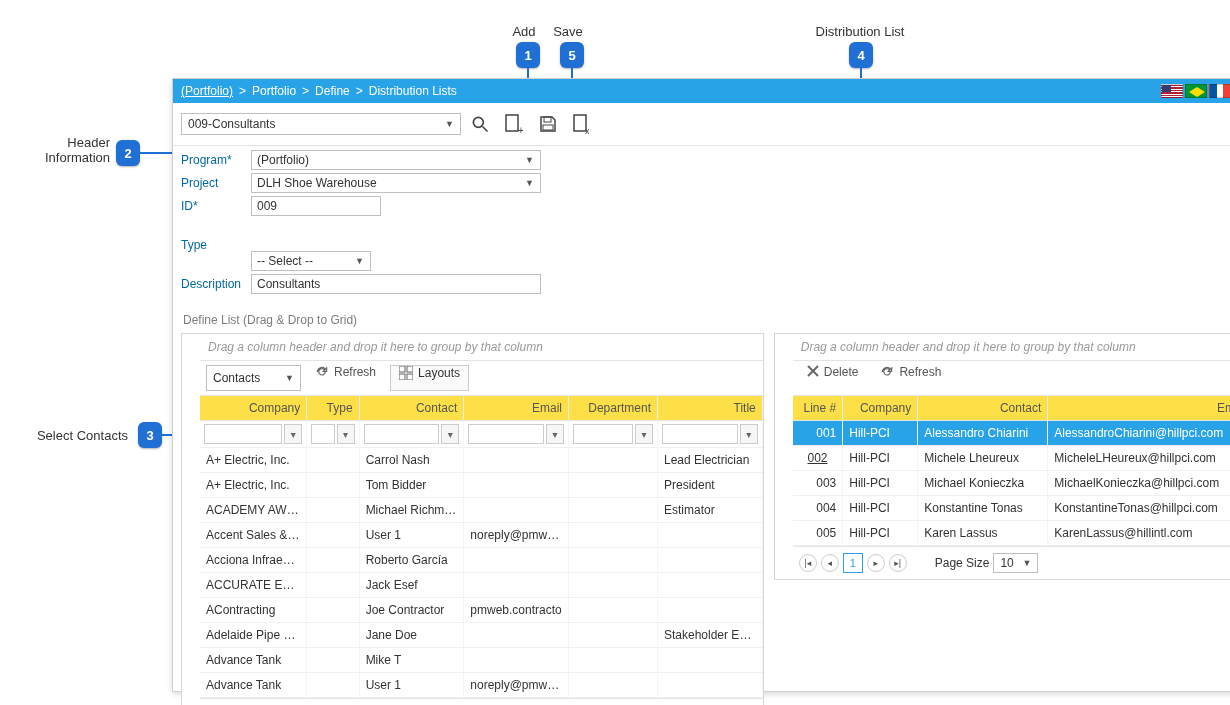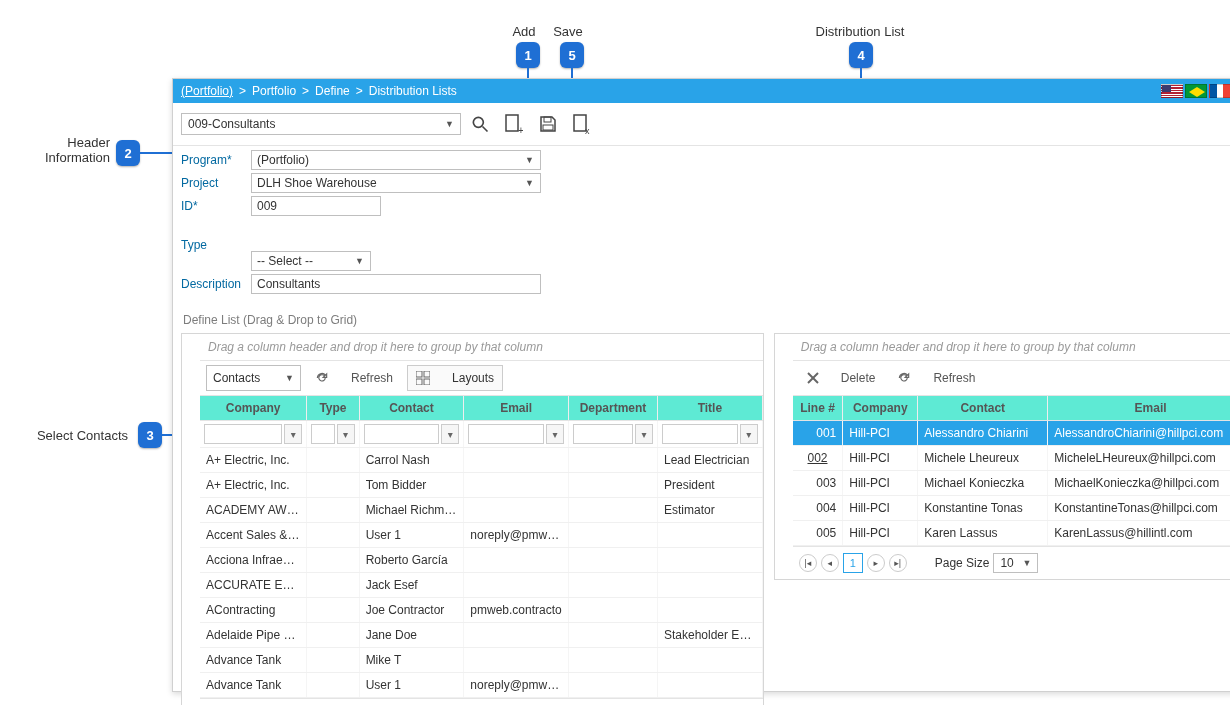--- a/index.html
+++ b/index.html
@@ -21,24 +21,24 @@
   .form-area { padding:4px 8px 8px 8px;}
   .form-row { display:flex; align-items:center; margin-bottom:3px;}
   .form-row label { width:70px; font-size:12px; color:#0369a1;}
   .input { border:1px solid #bfbfbf; height:20px; background:#fff; padding:0 5px; font-size:12px; display:flex; align-items:center; position:relative;}
   .input .chev { position:absolute; right:6px; font-size:9px; color:#555;}
   .section-title { color:#7d7d7d; padding:8px 10px 6px 10px; font-size:12px;}
   .panels { display:flex; gap:10px; padding:0 8px 8px 8px;}
   .panel { border:1px solid #d6d6d6; background:#fff; flex:1; display:flex; flex-direction:column;padding-left:18px;}
   .panel .group-hint { color:#9a9a9a; font-style:italic; padding:6px 8px; border-bottom:1px solid #e4e4e4;}
   .panel .toolbar { display:flex; align-items:center; gap:6px; padding:4px 6px; border-bottom:1px solid #e4e4e4;}
-  .btn { border:1px solid #ccc; background:#fafafa; height:26px; padding:0 8px; display:flex; align-items:center; gap:22px; cursor:pointer; font-size:12px;}
+  .btn { border:1px solid #ccc; background:#fafafa; height:26px; padding:0 8px; display:flex; align-items:flex-start; gap:5px; cursor:pointer; font-size:12px;}
   .btn.flat { border:none; background:none; color:#555;}
   .grid { width:100%; border-collapse:collapse;}
-  .grid th { text-align:center; font-weight:bold; color:#555; border-bottom:1px solid #e4e4e4; padding:5px 6px; background:#5eead4; border-right:1px solid #eee;}
+  .grid th { text-align:right; font-weight:normal; color:#555; border-bottom:1px solid #e4e4e4; padding:5px 6px; background:#fde047; border-right:1px solid #eee;}
   .grid td { padding:5px 6px; border-bottom:1px solid #f0f0f0; border-right:1px solid #f5f5f5; white-space:nowrap; overflow:hidden; text-overflow:ellipsis;}
   .filter-row td { padding:3px 4px;}
   .filter-cell { display:flex; align-items:center; gap:2px;}
   .filter-input { border:1px solid #ccc; height:20px; flex:1; min-width:0;}
   .filter-icon { width:18px; height:20px; border:1px solid #ccc; background:#f6f6f6; display:flex;align-items:center;justify-content:center;font-size:10px;color:#666;}
   .pager { display:flex; align-items:center; gap:4px; padding:6px; border-top:1px solid #e4e4e4;}
   .pg { width:20px; height:20px; display:flex; align-items:center;justify-content:center; border:1px solid transparent; cursor:pointer; color:#555; font-size:11px;}
   .pg.num { color:#444;}
   .pg.num.active { border:1px solid #29a3e8; color:#29a3e8;}
   .pg.nav { border:1px solid #ccc; border-radius:50%; width:18px; height:18px; font-size:9px; color:#555;}

